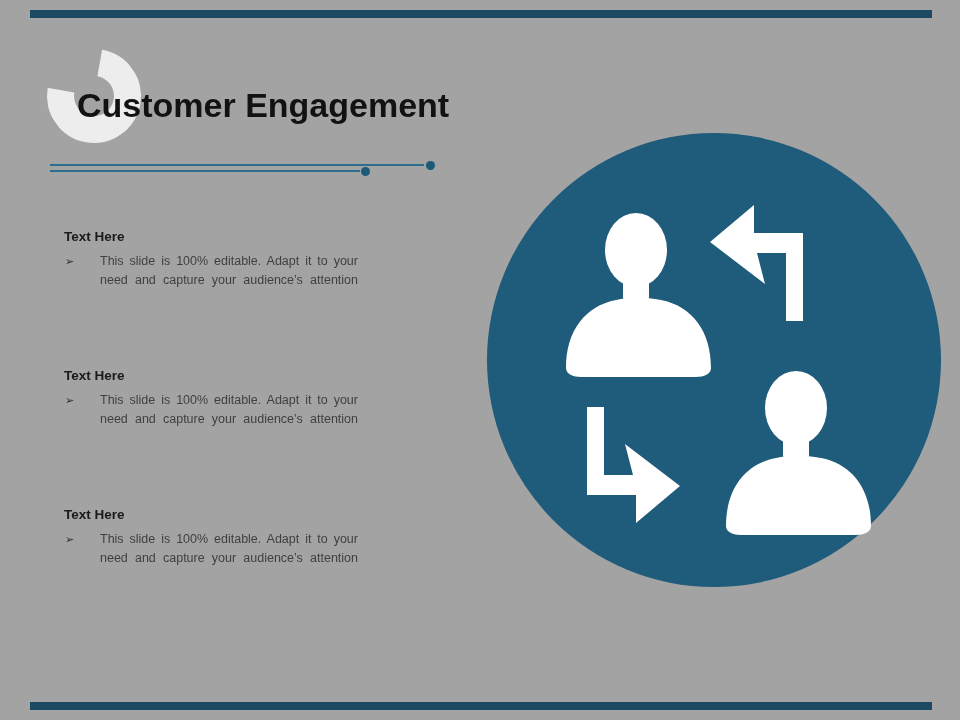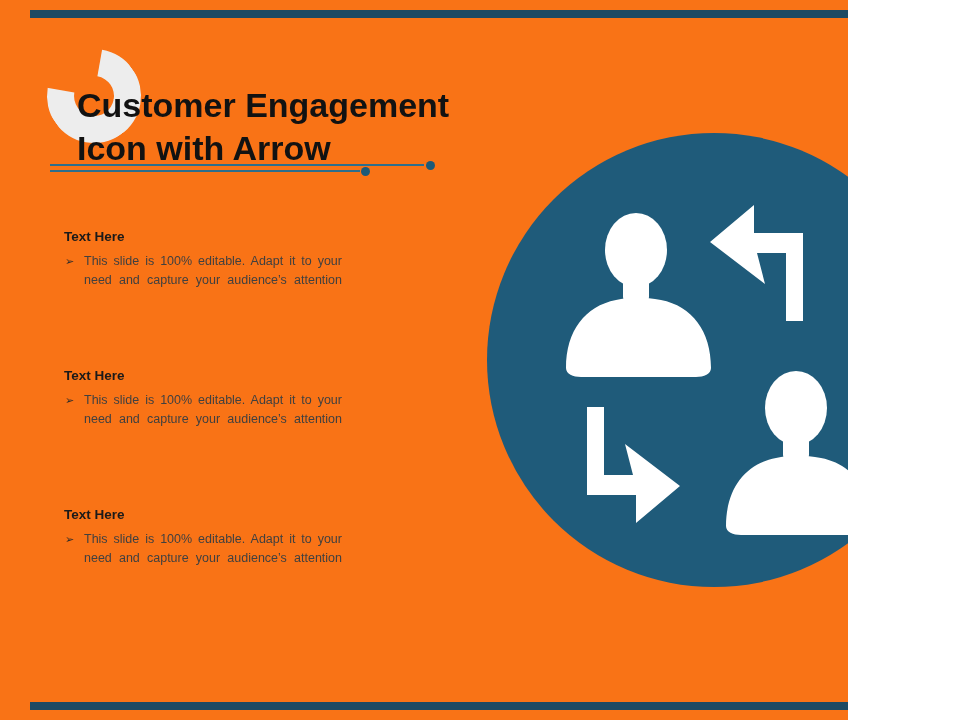--- a/index.html
+++ b/index.html
@@ -1,17 +1,17 @@
 <!DOCTYPE html>
 <html style="--accent-teal: #2d6e8d; --dot-teal: #1d5a78; --circle-teal: #1f5b7a; --bar-teal: #1d4a63; --title-black: #121212; --body-gray: #404040; --swirl-gray: #ededed; --icon-white: #ffffff;"><head>
 <meta charset="utf-8">
 <style>
   html,body{margin:0;padding:0;background:#ffffff;}
   .slide{
-    position:relative;width:848px;height:720px;background:#f97316;overflow:hidden;
+    position:relative;width:960px;height:720px;background:#a3a3a3;overflow:hidden;
     font-family:"Liberation Sans", sans-serif;
   }
   
   .bar{position:absolute;left:30px;width:902px;height:8px;background:var(--bar-teal);}
   .bar.top{top:10px;}
   .bar.bottom{top:702px;}
 
   
   .swirl{
     position:absolute;left:47px;top:49px;width:40px;height:40px;
@@ -35,21 +35,21 @@
 
   
   .section{position:absolute;left:64px;width:280px;}
   .section .heading{
     font-size:13.5px;font-weight:700;color:#1a1a1a;line-height:17px;
   }
   .section .body{position:relative;margin-top:7px;}
   .section .bullet{
     position:absolute;left:1px;top:2px;font-size:11px;color:#2b2b2b;line-height:14px;
   }
-  .section .lines{margin-left:20px;width:258px;}
+  .section .lines{margin-left:36px;width:258px;}
   .section .lines .line{
     font-size:12.5px;line-height:19px;color:var(--body-gray);
     text-align:justify;text-align-last:justify;
   }
   .s1{top:228px;}
   .s2{top:367px;}
   .s3{top:506px;}
 
   .graphic{position:absolute;left:487px;top:133px;width:454px;height:454px;}
 </style>
@@ -58,21 +58,20 @@
 
 <div class="slide">
 
   <div class="bar top"></div>
   <div class="bar bottom"></div>
 
   <div class="swirl"></div>
 
   <div class="title">
     <div>Customer Engagement</div>
-    <div>Icon with Arrow</div>
   </div>
 
   <div class="rule r1"></div>
   <div class="rule r2"></div>
   <div class="dot d1"></div>
   <div class="dot d2"></div>
 
   <div class="section s1">
     <div class="heading">Text Here</div>
     <div class="body">

